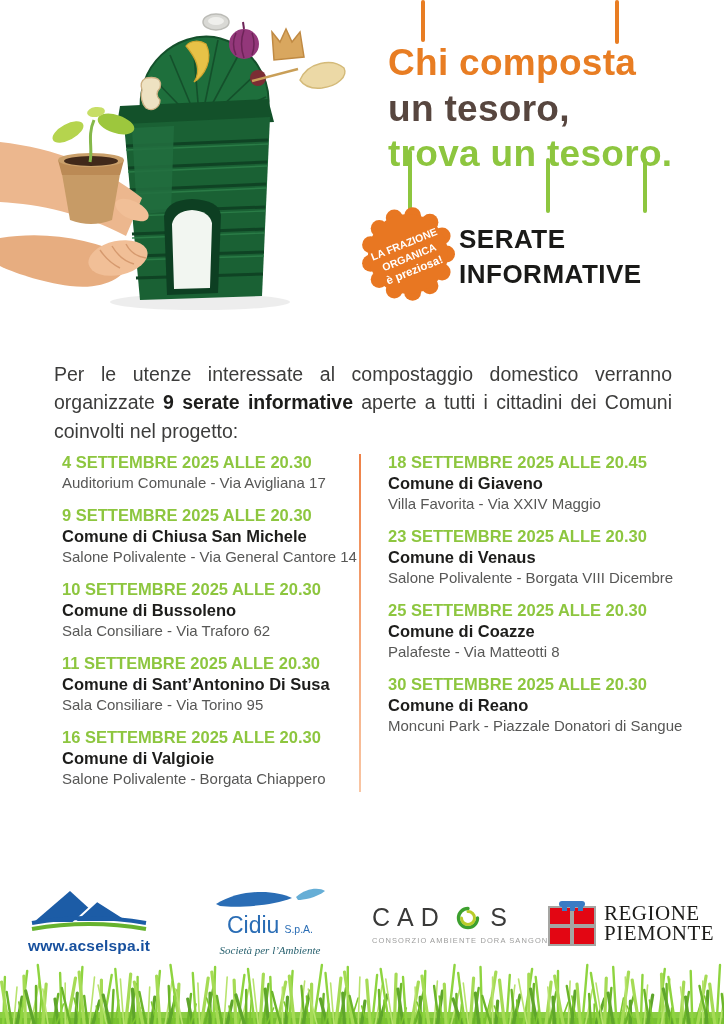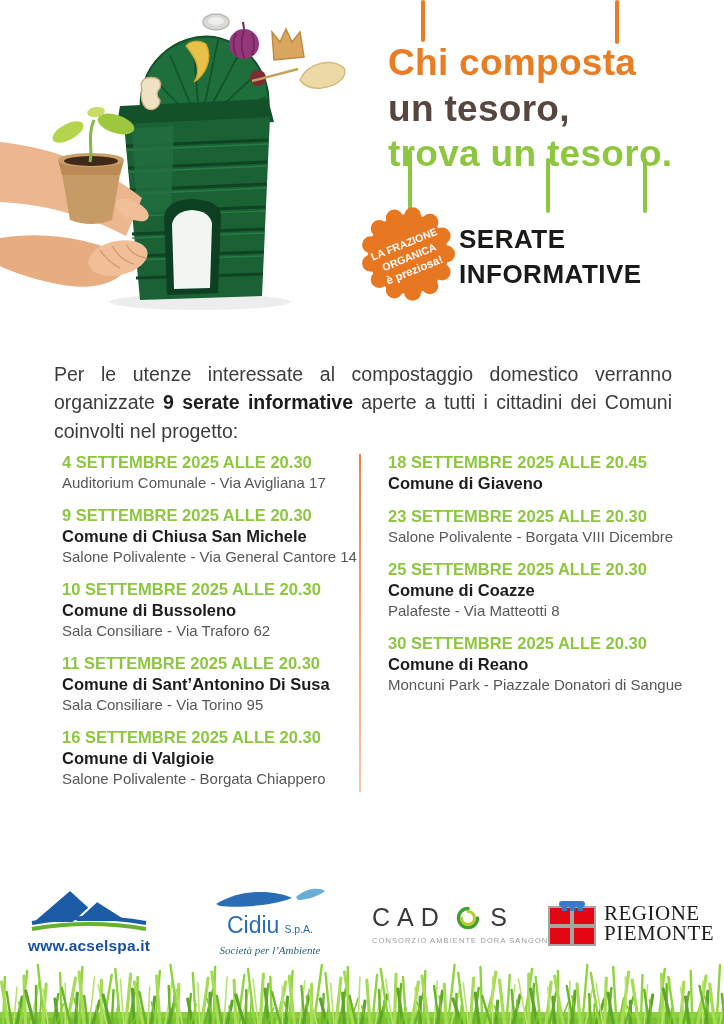--- a/index.html
+++ b/index.html
@@ -222,23 +222,25 @@
         <div class="date">16 SETTEMBRE 2025 ALLE 20.30</div>
         <div class="comune">Comune di Valgioie</div>
         <div class="venue">Salone Polivalente - Borgata Chiappero</div>
       </div>
     </div>
     <div class="divider"></div>
     <div class="col right">
       <div class="event">
         <div class="date">18 SETTEMBRE 2025 ALLE 20.45</div>
         <div class="comune">Comune di Giaveno</div>
+        <div class="venue">Villa Favorita - Via XXIV Maggio</div>
       </div>
       <div class="event">
         <div class="date">23 SETTEMBRE 2025 ALLE 20.30</div>
+        <div class="comune">Comune di Venaus</div>
         <div class="venue">Salone Polivalente - Borgata VIII Dicembre</div>
       </div>
       <div class="event">
         <div class="date">25 SETTEMBRE 2025 ALLE 20.30</div>
         <div class="comune">Comune di Coazze</div>
         <div class="venue">Palafeste - Via Matteotti 8</div>
       </div>
       <div class="event">
         <div class="date">30 SETTEMBRE 2025 ALLE 20.30</div>
         <div class="comune">Comune di Reano</div>

